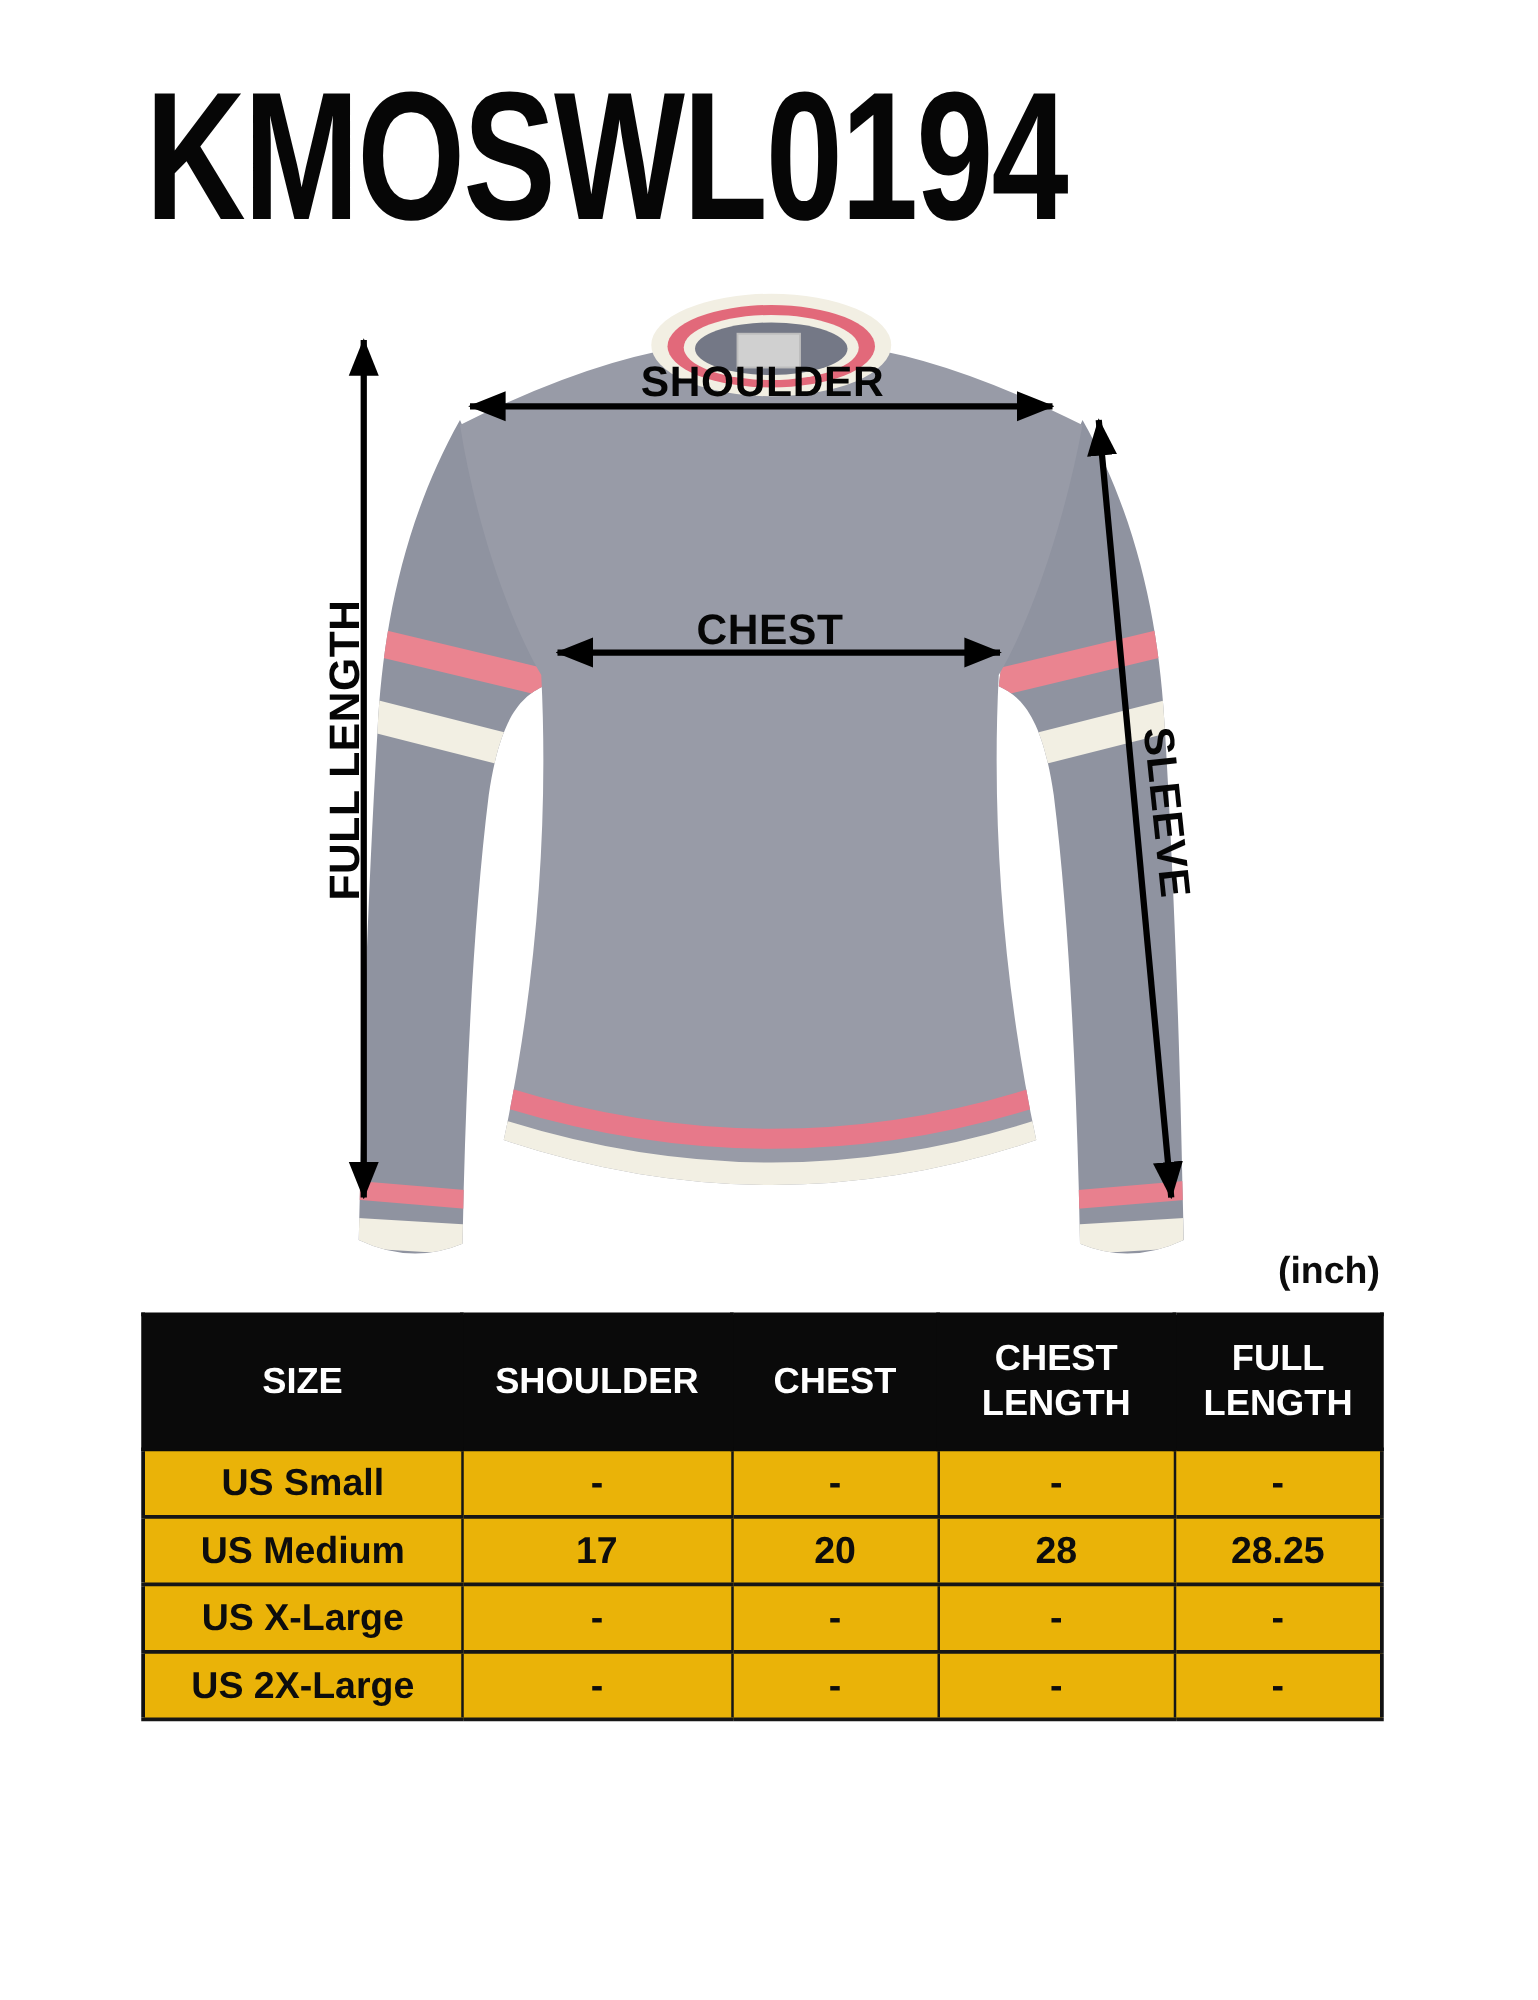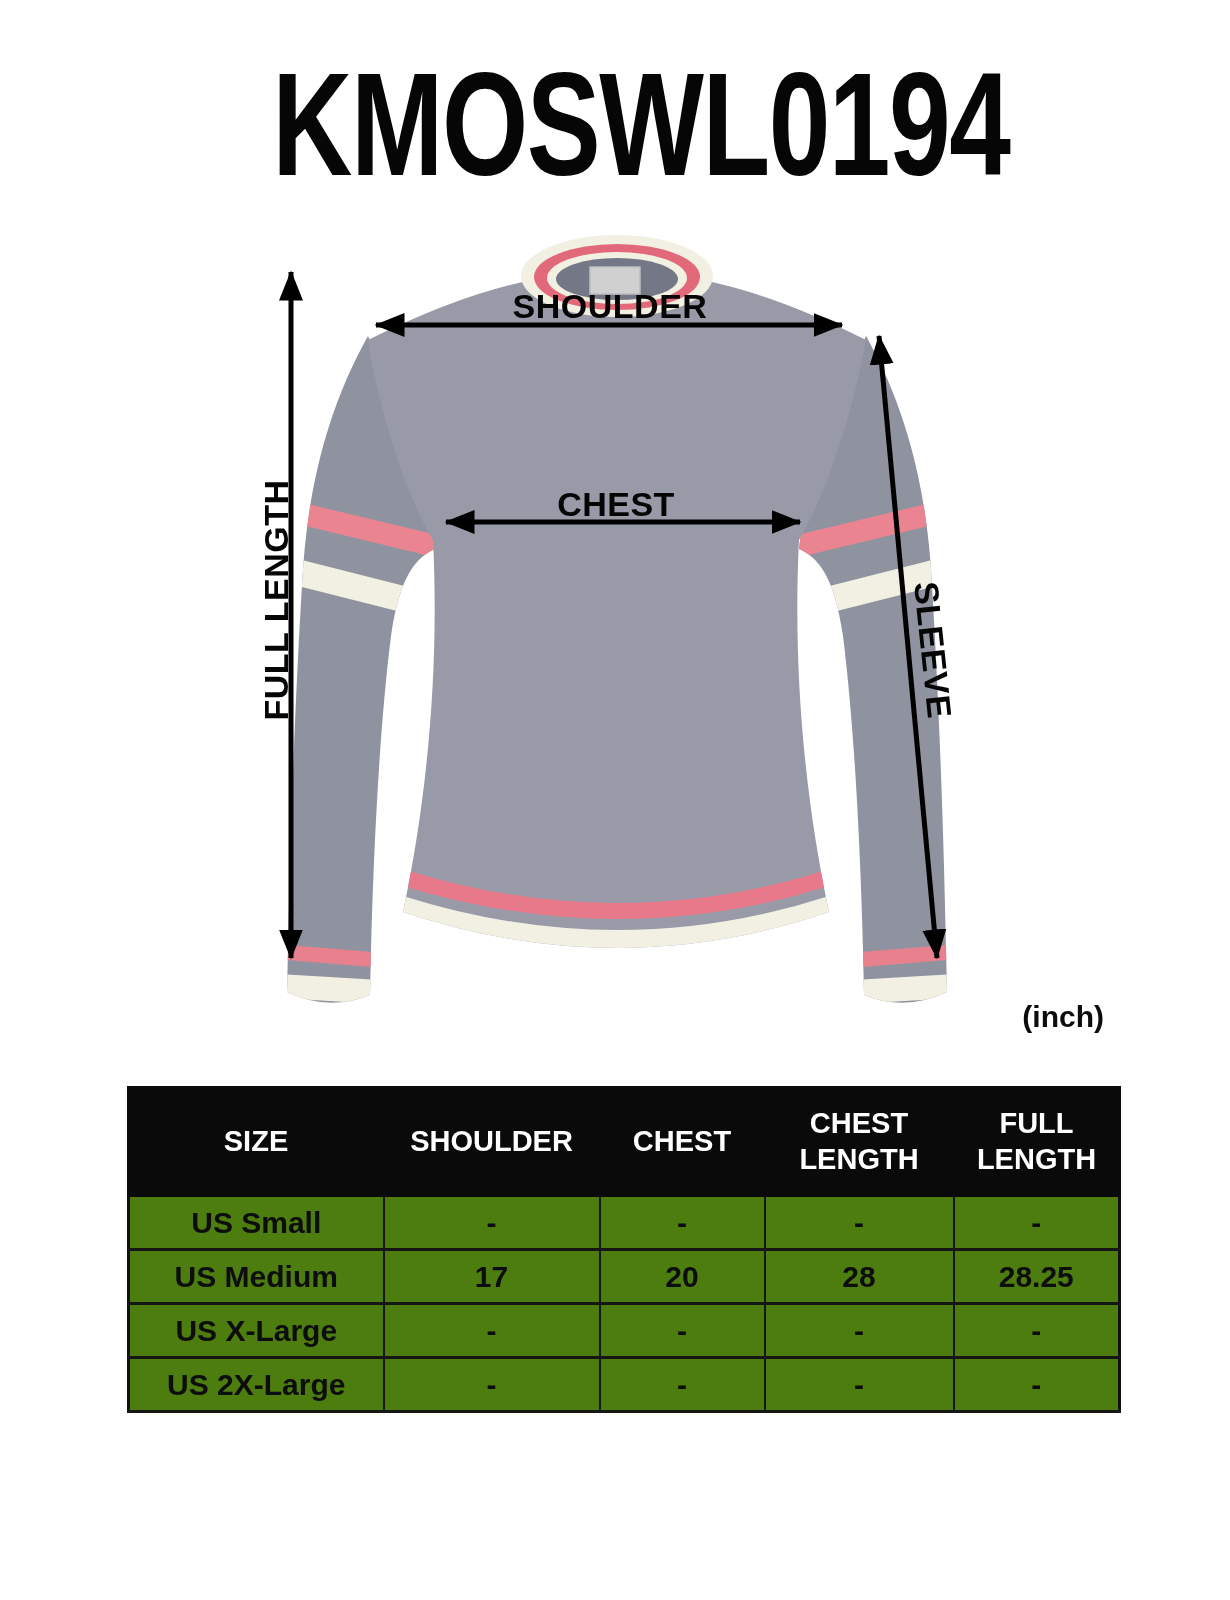--- a/index.html
+++ b/index.html
@@ -1,49 +1,49 @@
 <!DOCTYPE html>
 <html><head>
 <meta charset="utf-8">
 <style>
   html,body{margin:0;padding:0;background:#ffffff;}
   .page{
     position:relative;width:1230px;height:1600px;background:#ffffff;overflow:hidden;
     font-family:"Liberation Sans","DejaVu Sans",sans-serif;color:#0c0c0c;
   }
   
-  .title-wrap{position:absolute;left:0;top:52px;width:1126px;text-align:right;}
+  .title-wrap{position:absolute;left:0;top:52px;width:1126px;text-align:left;}
   .title-text{
     display:inline-block;font-size:146px;line-height:1;font-weight:700;color:#060606;
     transform:scaleX(0.76);transform-origin:50% 50%;letter-spacing:-2px;white-space:nowrap;
   }
   
   .diagram-svg{position:absolute;left:0;top:0;width:1230px;height:1600px;pointer-events:none;}
   .measure-label{
     position:absolute;font-weight:700;font-size:34px;line-height:1;color:#050505;
     white-space:nowrap;letter-spacing:0.5px;
   }
   .lbl-shoulder{left:610px;top:289px;transform:translateX(-50%);}
   .lbl-chest{left:616px;top:487px;transform:translateX(-50%);}
   .lbl-full-length{left:276px;top:600px;transform:translate(-50%,-50%) rotate(-90deg);}
   .lbl-sleeve{left:933px;top:650px;transform:translate(-50%,-50%) rotate(84deg);}
   
   .unit-label{position:absolute;right:126px;top:1000px;font-size:30px;font-weight:700;margin-left:12px;}
   .footnote{position:absolute;right:112px;top:1508px;font-size:31px;font-weight:700;}
   
   .size-table{
-    position:absolute;left:127px;top:1050px;width:991px;
-    border-collapse:collapse;table-layout:fixed;margin-top:36px;
+    position:absolute;left:113px;top:1050px;width:991px;
+    border-collapse:collapse;table-layout:fixed;
   }
   .size-table th{
     background:#0a0a0a;color:#ffffff;font-size:29px;font-weight:700;line-height:1.22;
     border:3px solid #0a0a0a;text-align:center;vertical-align:middle;height:105px;padding:0 6px;
   }
   .size-table td{
-    background:#4d7c0f;color:#0d0d0d;font-size:30px;font-weight:700;
+    background:#eab308;color:#0d0d0d;font-size:30px;font-weight:700;
     border-top:3px solid #161616;border-bottom:3px solid #161616;
     border-left:2px solid #161616;border-right:2px solid #161616;
     text-align:center;vertical-align:middle;height:51px;padding:0;
   }
   .size-table{border:3px solid #111111;}
 </style>
 </head>
 <body>
 
 <div class="page">

